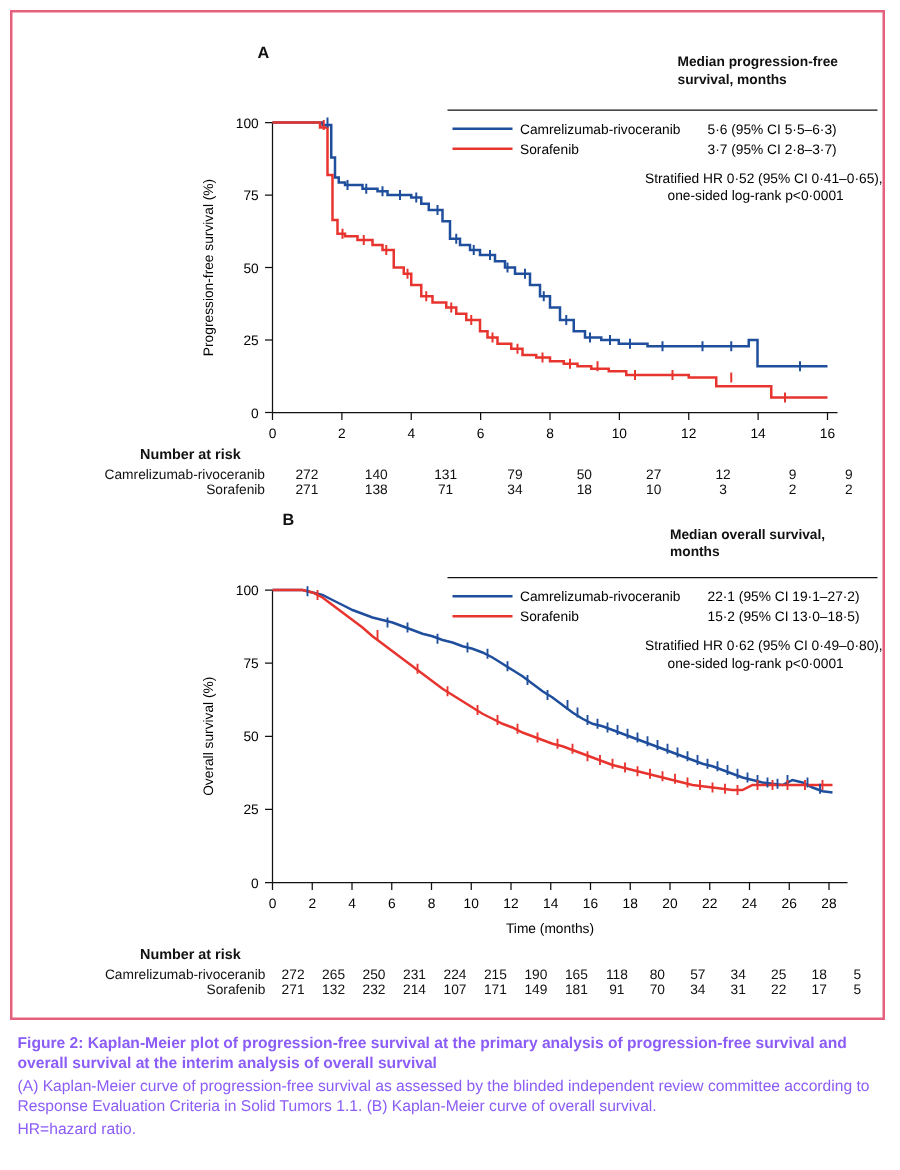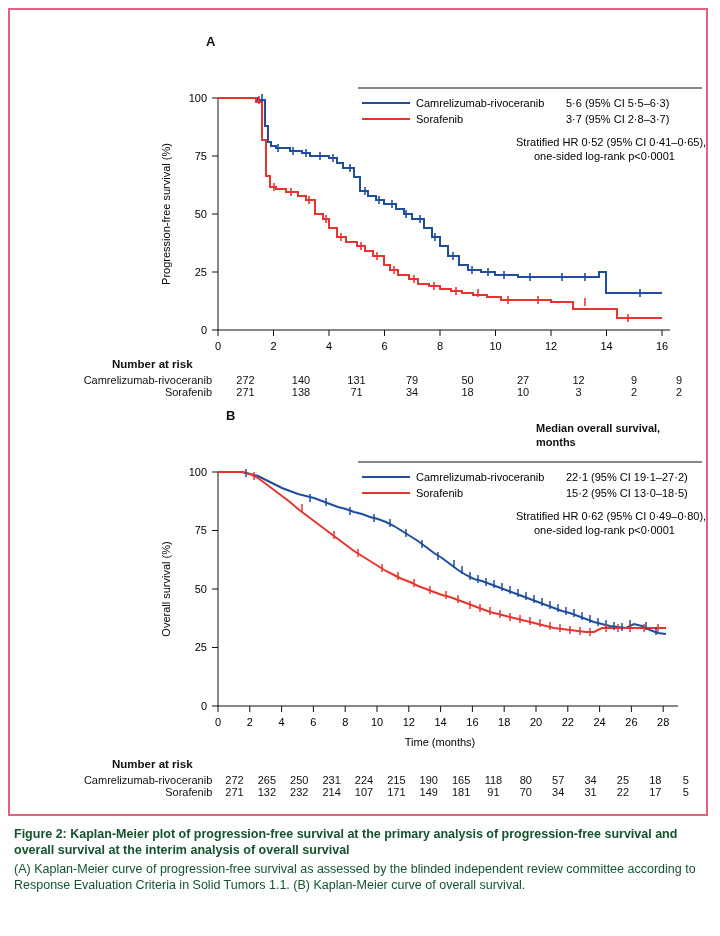--- a/index.html
+++ b/index.html
@@ -14,41 +14,45 @@
   .figbox{
     position:absolute;left:8px;top:8px;width:700px;height:808px;
     border:2px solid #e4607f;background:#fff;box-sizing:border-box;
   }
   .panel-label{
     position:absolute;font-weight:bold;font-size:13px;color:#111;
   }
   svg{display:block;}
   .caption{
     position:absolute;left:14px;top:826px;width:692px;
-    font-size:12.5px;line-height:1.30;color:#14532d;
+    font-size:12.5px;line-height:1.30;color:#8b5cf6;
   }
   .caption .b{font-weight:bold;}
   .caption p{margin:0 0 2px 0;}
   .nar-title{font-weight:bold;font-size:11.5px;}
   .nar{
     position:absolute;font-size:11px;color:#111;
   }
   .nar table{border-collapse:collapse;font-size:11px;}
   .nar td{padding:0;text-align:center;}
   .nar td.lbl{text-align:right;padding-right:6px;white-space:nowrap;}
   .legend-hdr{font-weight:bold;font-size:11px;line-height:1.25;}
 </style>
 </head>
 <body>
 
 <div class="page">
   <div class="figbox">
 
     <div class="panel-label" style="left:196px;top:24px;">A</div>
 
+    <div class="legend-hdr" style="position:absolute;left:532px;top:34px;width:160px;">
+      <div>Median progression-free</div>
+      <div>survival, months</div>
+    </div>
 
     <svg width="700" height="390" viewBox="0 0 700 390" style="position:absolute;left:0;top:10px;">
 
       <line x1="348" y1="68" x2="692" y2="68" stroke="#111" stroke-width="1"></line>
 
       <line x1="352" y1="83" x2="400" y2="83" stroke="#1f4e9c" stroke-width="2"></line>
       <line x1="352" y1="99" x2="400" y2="99" stroke="#e8342f" stroke-width="2"></line>
       <text x="406" y="87" font-size="11" font-family="Liberation Sans, sans-serif">Camrelizumab-rivoceranib</text>
       <text x="406" y="103" font-size="11" font-family="Liberation Sans, sans-serif">Sorafenib</text>
       <text x="556" y="87" font-size="11" font-family="Liberation Sans, sans-serif">5·6 (95% CI 5·5–6·3)</text>
@@ -394,14 +398,15 @@
         </tr>
       </tbody>
         </table>
     </div>
 
   </div>
 
   <div class="caption">
     <p class="b">Figure 2: Kaplan-Meier plot of progression-free survival at the primary analysis of progression-free survival and overall survival at the interim analysis of overall survival</p>
     <p>(A) Kaplan-Meier curve of progression-free survival as assessed by the blinded independent review committee according to Response Evaluation Criteria in Solid Tumors 1.1. (B) Kaplan-Meier curve of overall survival.</p>
+    <p>HR=hazard ratio.</p>
   </div>
 </div>
 
 </body></html>

